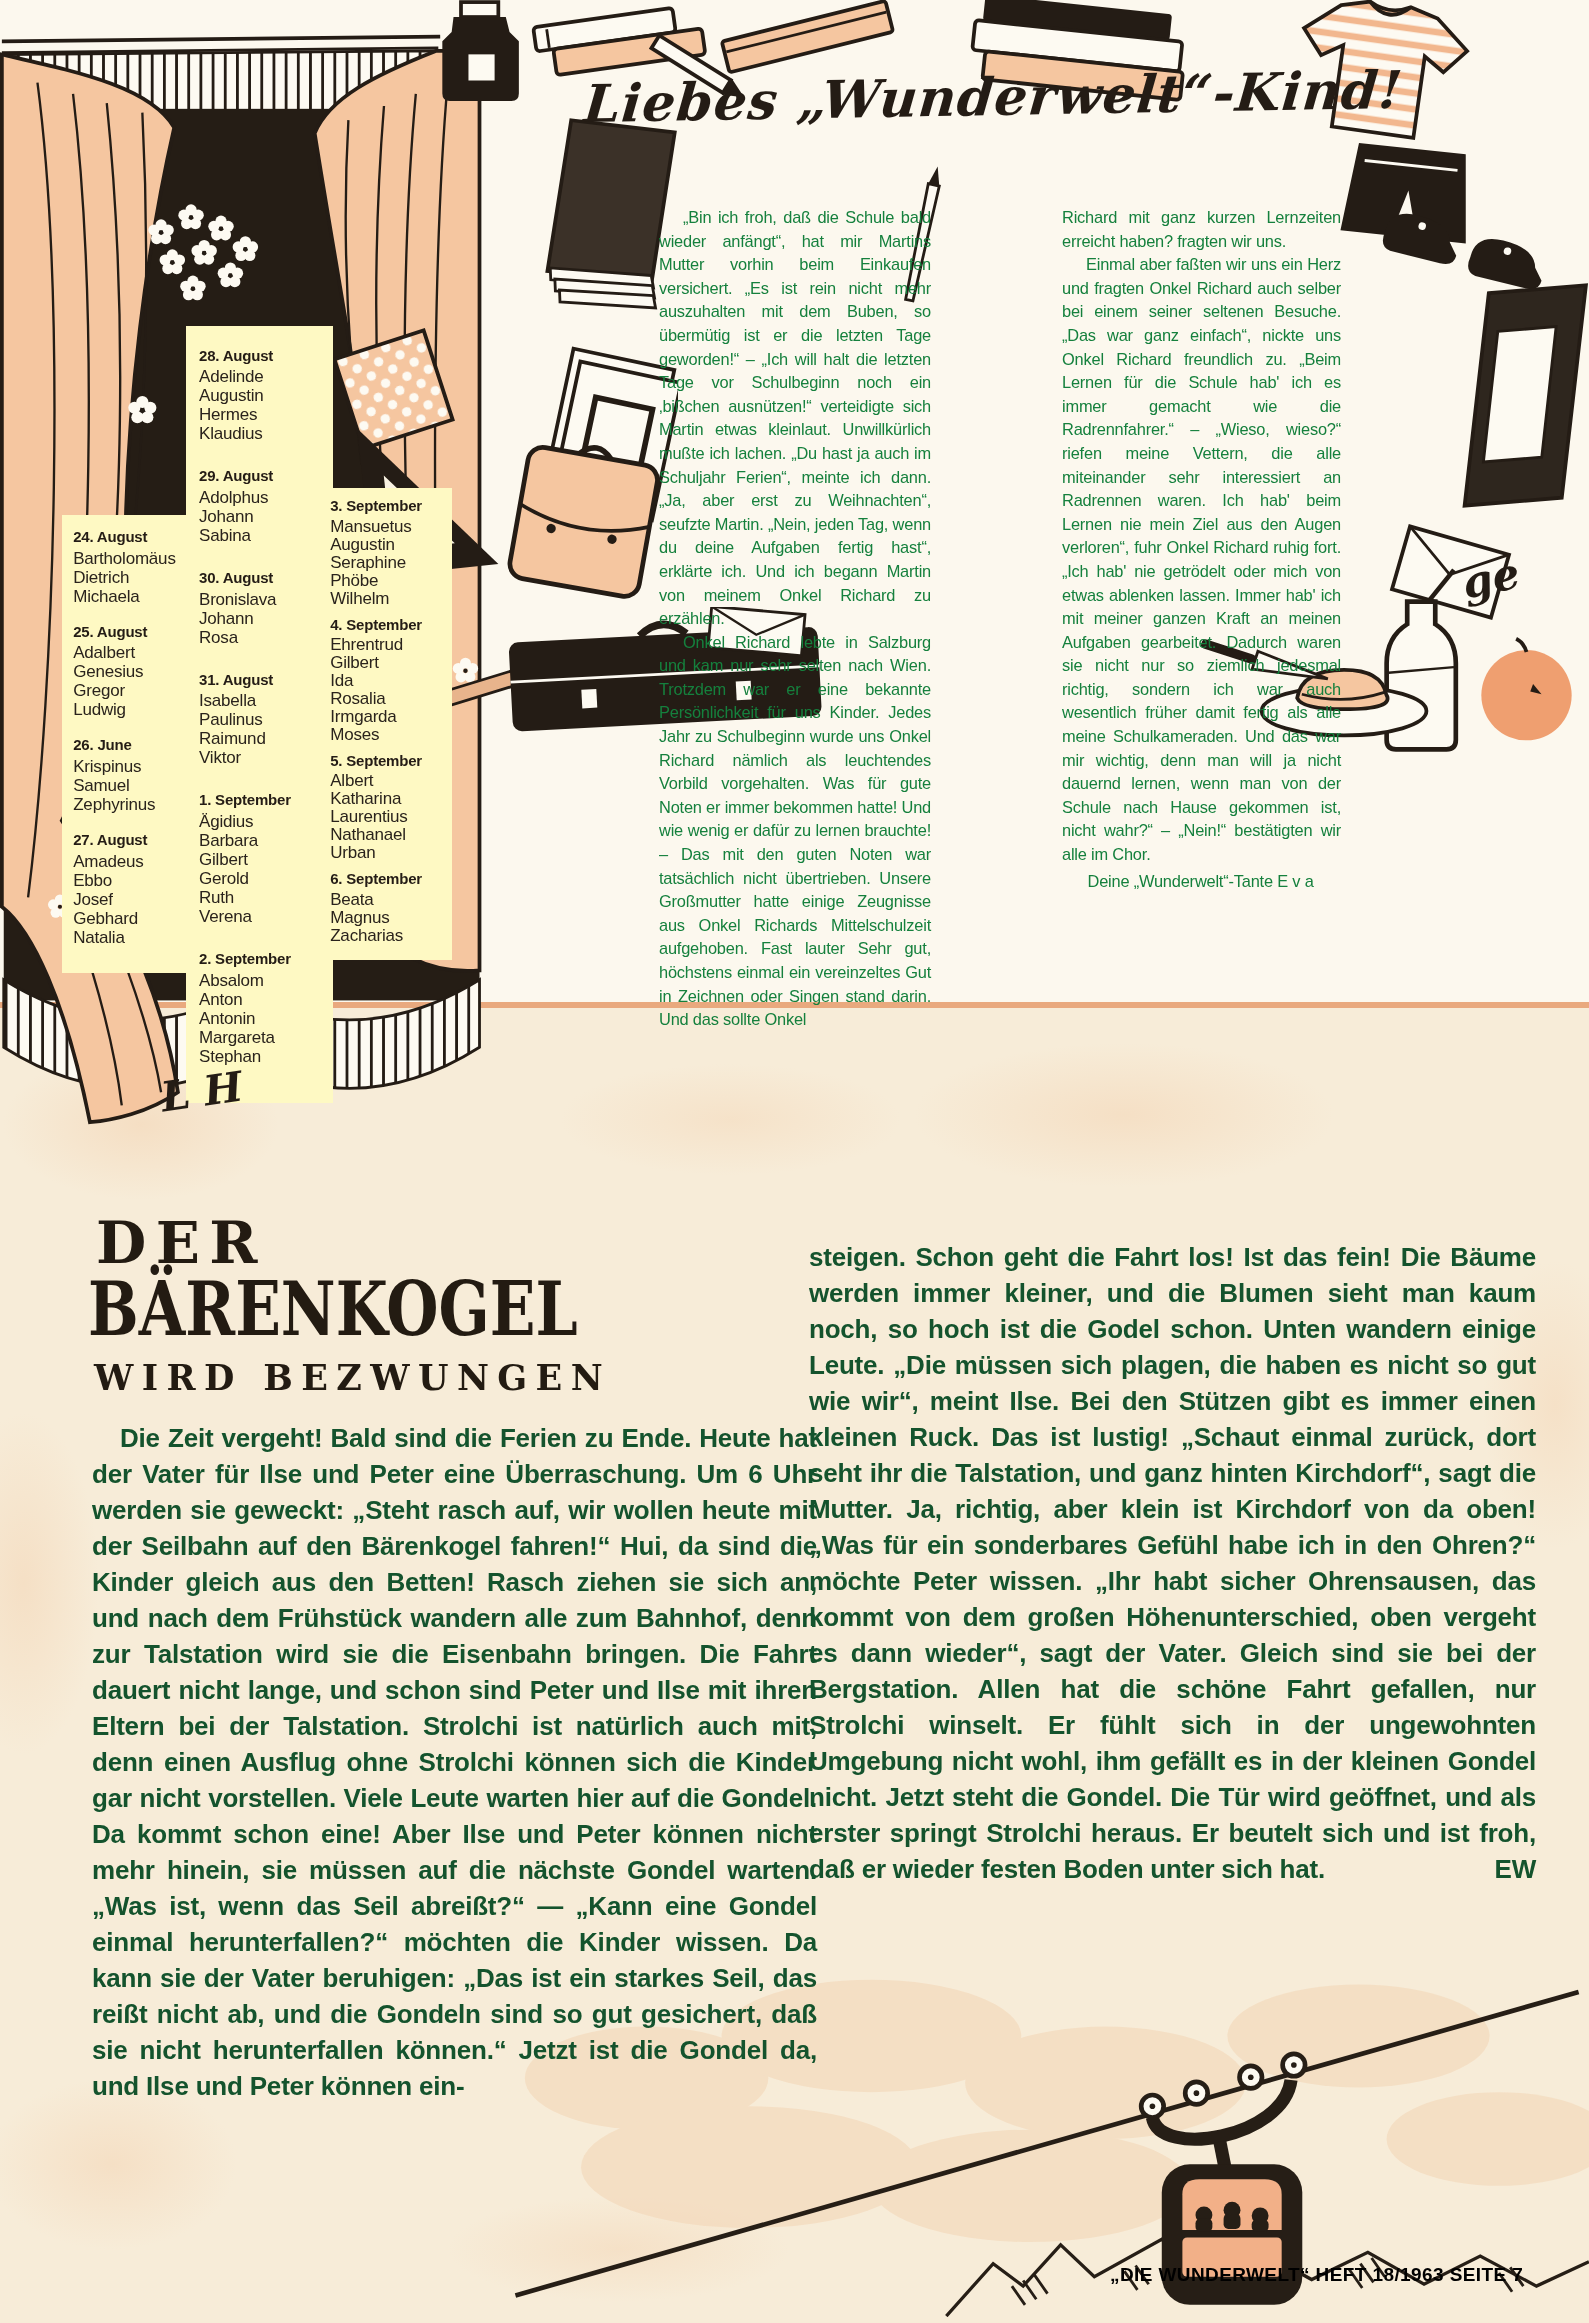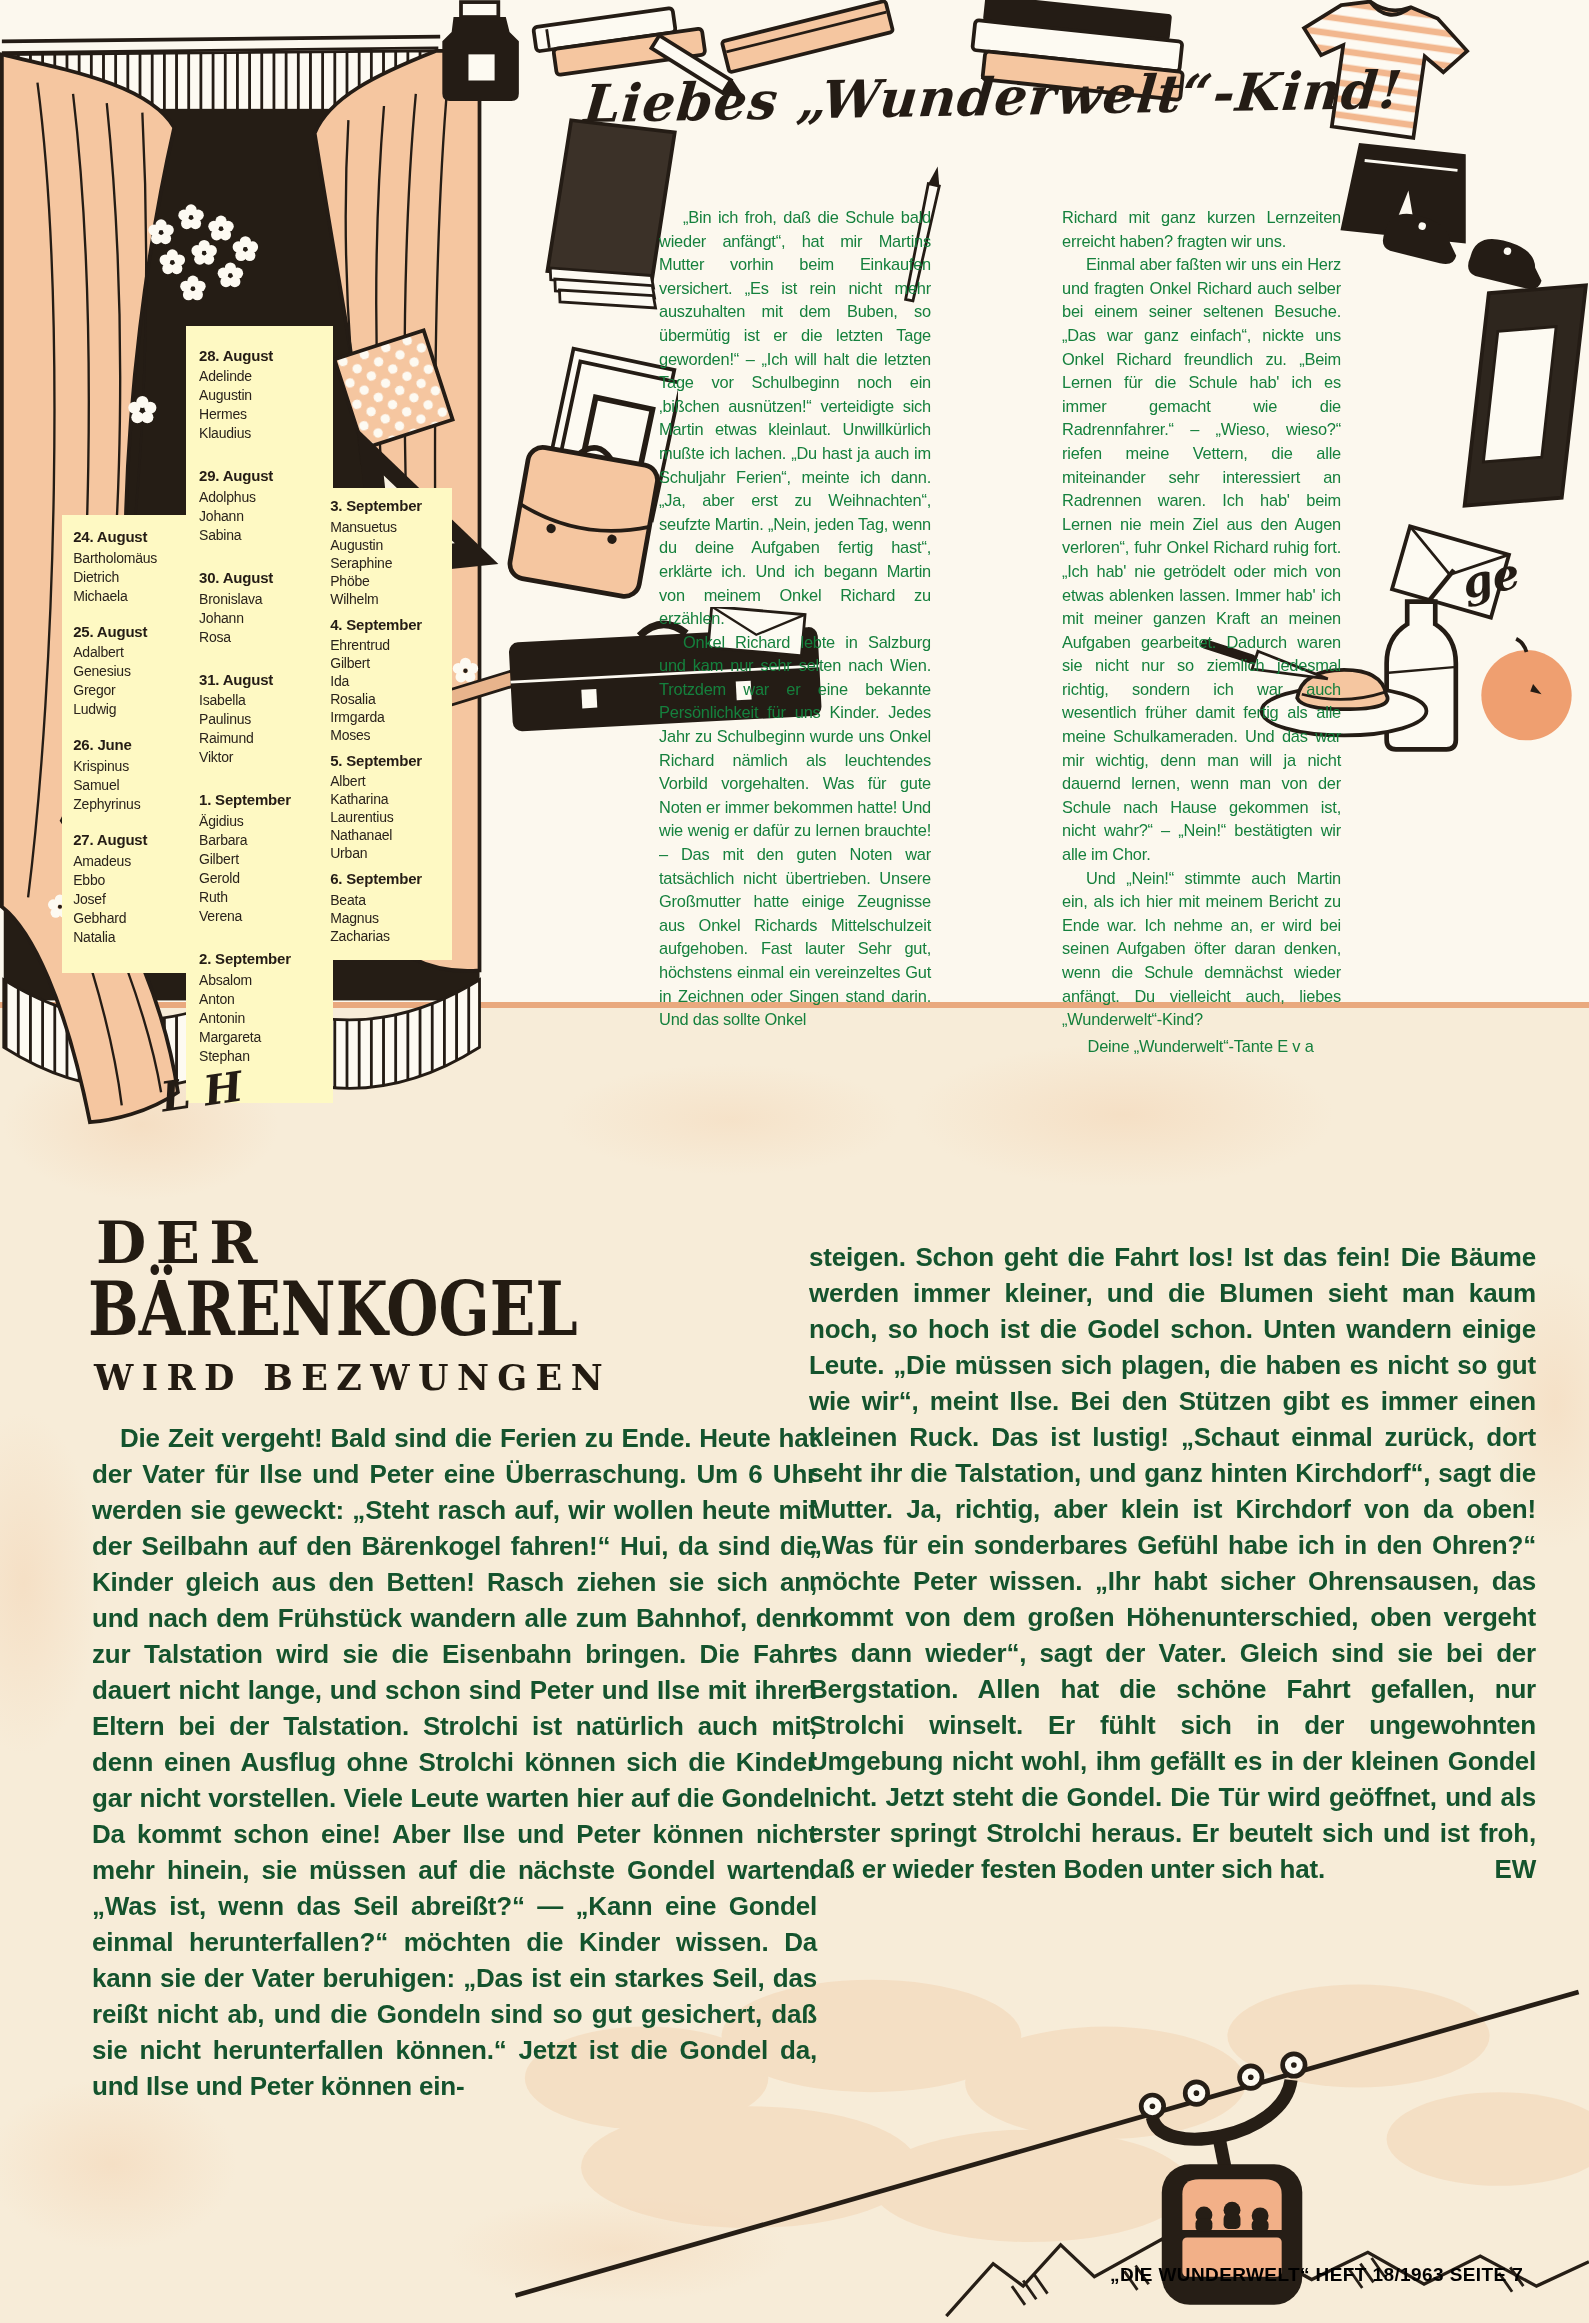--- a/index.html
+++ b/index.html
@@ -7,21 +7,21 @@
   .abs{position:absolute;}
   #bg-top{left:0;top:0;width:1589px;height:1005px;background:#fcf8ee;}
   #bg-bottom{left:0;top:1005px;width:1589px;height:1318px;background:#f7ecd8;}
   #divider{left:0;top:1002px;width:1589px;height:5.6px;background:#e9a97e;}
   .cloud{border-radius:50%;pointer-events:none;}
 
   
   .cal-box{background:#fef9c3;color:#2a231c;z-index:5;}
   .cal-group{margin-bottom:17px;}
   .cal-date{font-weight:700;font-size:15px;letter-spacing:-0.2px;color:#241c15;margin-bottom:3.7px;white-space:nowrap;}
-  .cal-names{font-size:14px;line-height:19px;white-space:pre-line;letter-spacing:-0.2px;}
+  .cal-names{font-size:17px;line-height:19px;white-space:pre-line;letter-spacing:-0.2px;}
   #cal-right .cal-names{line-height:18px;}
   #cal-right .cal-group{margin-bottom:7.5px;}
   #cal-mid .cal-group{margin-bottom:24px;}
 
   .sig-script{font-family:"DejaVu Serif",serif;font-style:italic;font-weight:700;color:#241c15;}
 
   
   #letter-heading{left:478px;top:66px;width:1031px;text-align:center;font-family:"DejaVu Serif",serif;font-style:italic;font-weight:700;font-size:52px;color:#241c15;transform:skewX(-6deg) rotate(-1deg);letter-spacing:0.9px;z-index:6;}
   .letter-col{font-size:16.4px;line-height:23.6px;text-align:justify;color:#15803d;z-index:6;letter-spacing:-0.2px;}
   .letter-col p{margin:0;text-indent:24px;}
@@ -491,21 +491,20 @@
   <div class="abs sig-script" style="left:1462px;top:553px;font-size:43px;transform:rotate(-12deg);z-index:3">ge</div>
 
   <div class="abs" id="letter-heading">Liebes „Wunderwelt“-Kind!</div>
   <div class="abs letter-col" style="left:659px;top:206px;width:272px;">
     <p>„Bin ich froh, daß die Schule bald wieder anfängt“, hat mir Martins Mutter vorhin beim Einkaufen versichert. „Es ist rein nicht mehr auszuhalten mit dem Buben, so übermütig ist er die letzten Tage geworden!“ – „Ich will halt die letzten Tage vor Schulbeginn noch ein ‚bißchen ausnützen!“ verteidigte sich Martin etwas kleinlaut. Unwillkürlich mußte ich lachen. „Du hast ja auch im Schuljahr Ferien“, meinte ich dann. „Ja, aber erst zu Weihnachten“, seufzte Martin. „Nein, jeden Tag, wenn du deine Aufgaben fertig hast“, erklärte ich. Und ich begann Martin von meinem Onkel Richard zu erzählen.</p>
     <p>Onkel Richard lebte in Salzburg und kam nur sehr selten nach Wien. Trotzdem war er eine bekannte Persönlichkeit für uns Kinder. Jedes Jahr zu Schulbeginn wurde uns Onkel Richard nämlich als leuchtendes Vorbild vorgehalten. Was für gute Noten er immer bekommen hatte! Und wie wenig er dafür zu lernen brauchte! – Das mit den guten Noten war tatsächlich nicht übertrieben. Unsere Großmutter hatte einige Zeugnisse aus Onkel Richards Mittelschulzeit aufgehoben. Fast lauter Sehr gut, höchstens einmal ein vereinzeltes Gut in Zeichnen oder Singen stand darin. Und das sollte Onkel</p>
   </div>
   <div class="abs letter-col" style="left:1062px;top:206px;width:279px;">
     <p class="noindent">Richard mit ganz kurzen Lernzeiten erreicht haben? fragten wir uns.</p>
     <p>Einmal aber faßten wir uns ein Herz und fragten Onkel Richard auch selber bei einem seiner seltenen Besuche. „Das war ganz einfach“, nickte uns Onkel Richard freundlich zu. „Beim Lernen für die Schule hab' ich es immer gemacht wie die Radrennfahrer.“ – „Wieso, wieso?“ riefen meine Vettern, die alle miteinander sehr interessiert an Radrennen waren. Ich hab' beim Lernen nie mein Ziel aus den Augen verloren“, fuhr Onkel Richard ruhig fort. „Ich hab' nie getrödelt oder mich von etwas ablenken lassen. Immer hab' ich mit meiner ganzen Kraft an meinen Aufgaben gearbeitet. Dadurch waren sie nicht nur so ziemlich jedesmal richtig, sondern ich war auch wesentlich früher damit fertig als alle meine Schulkameraden. Und das war mir wichtig, denn man will ja nicht dauernd lernen, wenn man von der Schule nach Hause gekommen ist, nicht wahr?“ – „Nein!“ bestätigten wir alle im Chor.</p>
-    <p>Und „Nein!“ stimmte auch Martin ein, als ich hier mit meinem Bericht zu Ende war. Ich nehme an, er wird bei seinen Aufgaben öfter daran denken, wenn die Schule demnächst wieder anfängt. Du vielleicht auch, liebes „Wunderwelt“-Kind?</p>
     <div id="letter-sign">Deine „Wunderwelt“-Tante  E v a</div>
   </div>
 
   <div class="abs headline" id="hl1">DER</div>
   <div class="abs headline" id="hl2">BÄRENKOGEL</div>
   <div class="abs headline" id="hl3">WIRD BEZWUNGEN</div>
   <div class="abs article-col" id="art-col1" style="left:60px;top:1420px;width:725px;margin-left:32px;">
     <p>Die Zeit vergeht! Bald sind die Ferien zu Ende. Heute hat der Vater für Ilse und Peter eine Überraschung. Um 6 Uhr werden sie geweckt: „Steht rasch auf, wir wollen heute mit der Seilbahn auf den Bärenkogel fahren!“ Hui, da sind die Kinder gleich aus den Betten! Rasch ziehen sie sich an, und nach dem Frühstück wandern alle zum Bahnhof, denn zur Talstation wird sie die Eisenbahn bringen. Die Fahrt dauert nicht lange, und schon sind Peter und Ilse mit ihren Eltern bei der Talstation. Strolchi ist natürlich auch mit, denn einen Ausflug ohne Strolchi können sich die Kinder gar nicht vorstellen. Viele Leute warten hier auf die Gondel. Da kommt schon eine! Aber Ilse und Peter können nicht mehr hinein, sie müssen auf die nächste Gondel warten. „Was ist, wenn das Seil abreißt?“ — „Kann eine Gondel einmal herunterfallen?“ möchten die Kinder wissen. Da kann sie der Vater beruhigen: „Das ist ein starkes Seil, das reißt nicht ab, und die Gondeln sind so gut gesichert, daß sie nicht herunterfallen können.“ Jetzt ist die Gondel da, und Ilse und Peter können ein-</p>
   </div>
   <div class="abs article-col" id="art-col2" style="left:809px;top:1239px;width:727px;">

